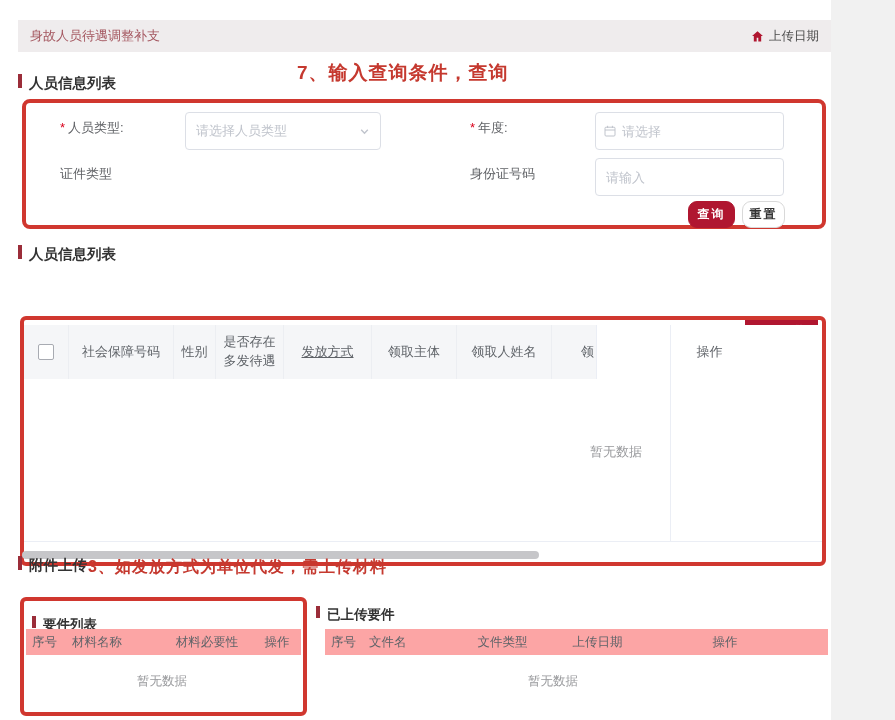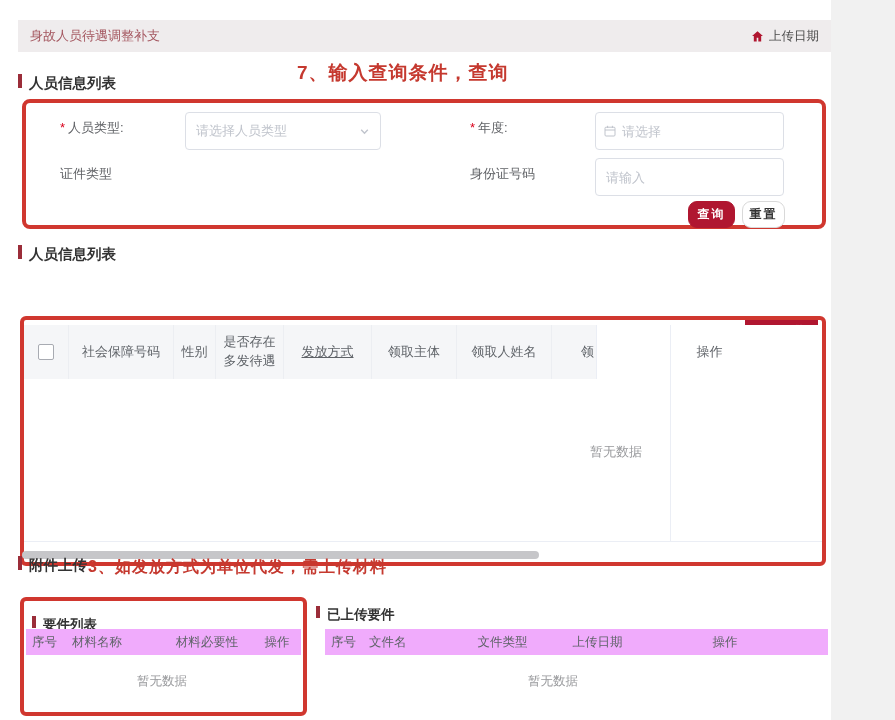--- a/index.html
+++ b/index.html
@@ -63,21 +63,21 @@
   .c-recv{width:95px;}
   .c-cut{width:44px;justify-content:flex-end;padding-right:2px;overflow:hidden;border-right:none;}
   .c-op{flex:1;background:#fff;border-left:1px solid #ebeef5;border-right:none;}
   .checkbox{width:14px;height:14px;border:1px solid #a8abb2;border-radius:2px;background:#fff;cursor:pointer;}
   .tbody{height:162px;background:#fff;border-bottom:1px solid #ebeef5;position:relative;}
   .fixed-divider{position:absolute;left:670px;top:325px;width:1px;height:217px;background:#ebeef5;}
   .empty-main{position:absolute;left:616px;top:443px;transform:translateX(-50%);font-size:13px;color:#98999c;}
   .hscroll{position:absolute;left:22px;top:551px;width:517px;height:8px;background:#c6c6c9;border-radius:4px;cursor:grab;}
 
   
-  .mini-head{position:absolute;height:26px;background:#f0abfc;display:flex;align-items:center;
+  .mini-head{position:absolute;height:26px;background:#fca5a5;display:flex;align-items:center;
     font-size:12.5px;color:#5f6368;box-sizing:border-box;}
   .mh{box-sizing:border-box;}
   .mh-left{text-align:left;padding-left:6px;}
   .mh-center{text-align:center;}
   .mini-empty{position:absolute;transform:translateX(-50%);font-size:12.5px;color:#98999c;}
 </style>
 </head>
 <body>
 
 <div class="screen">

